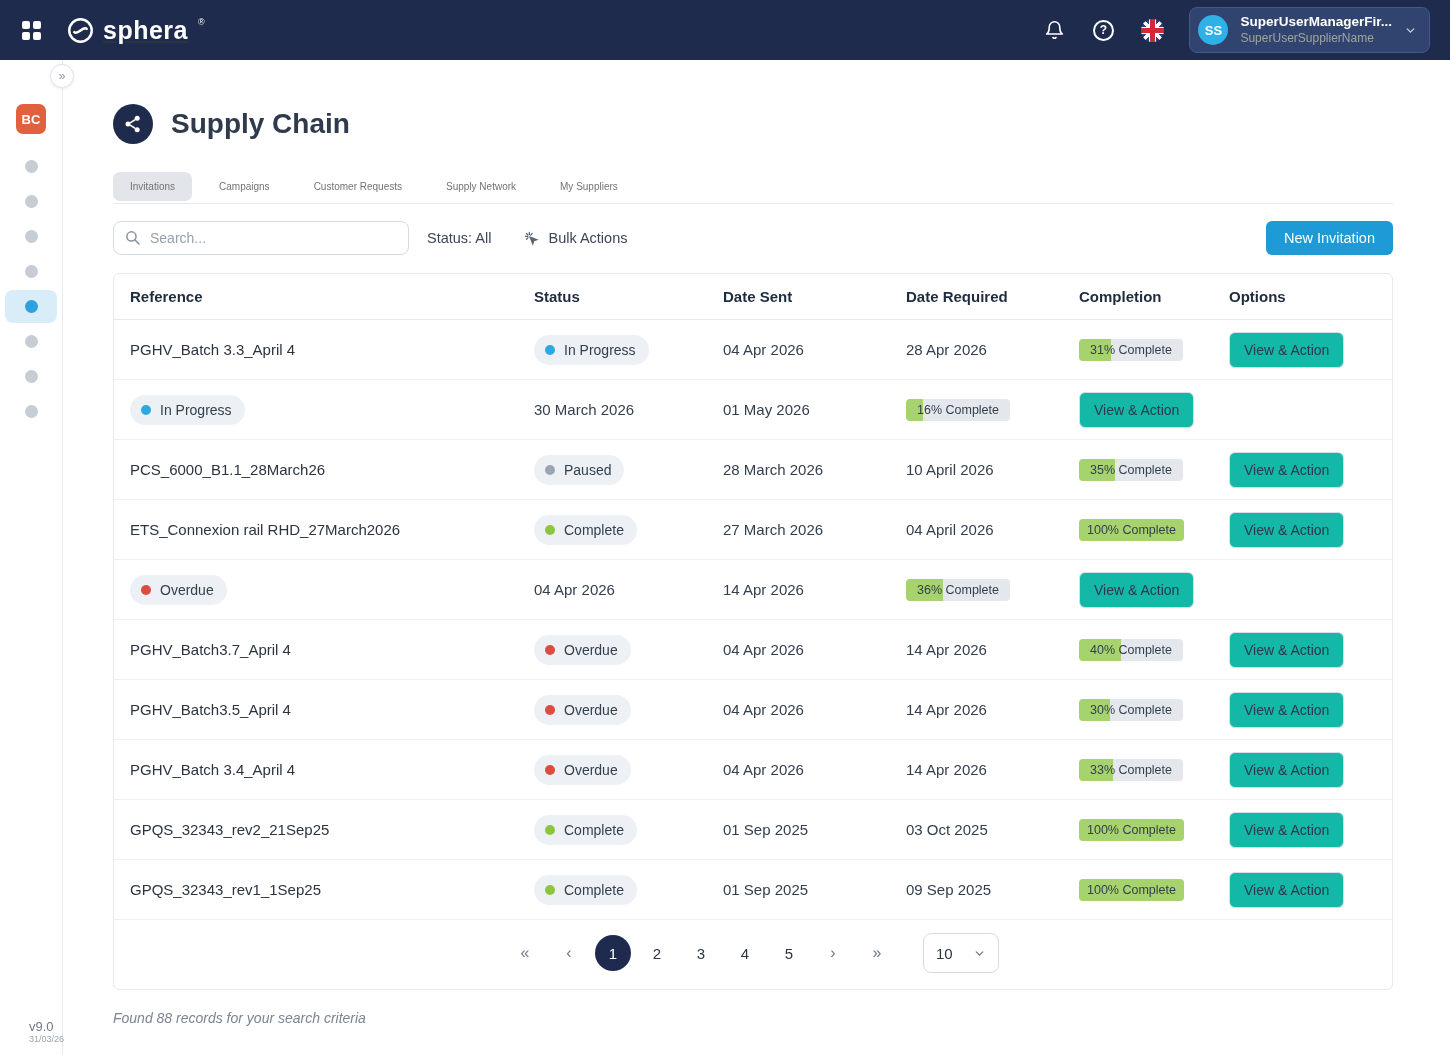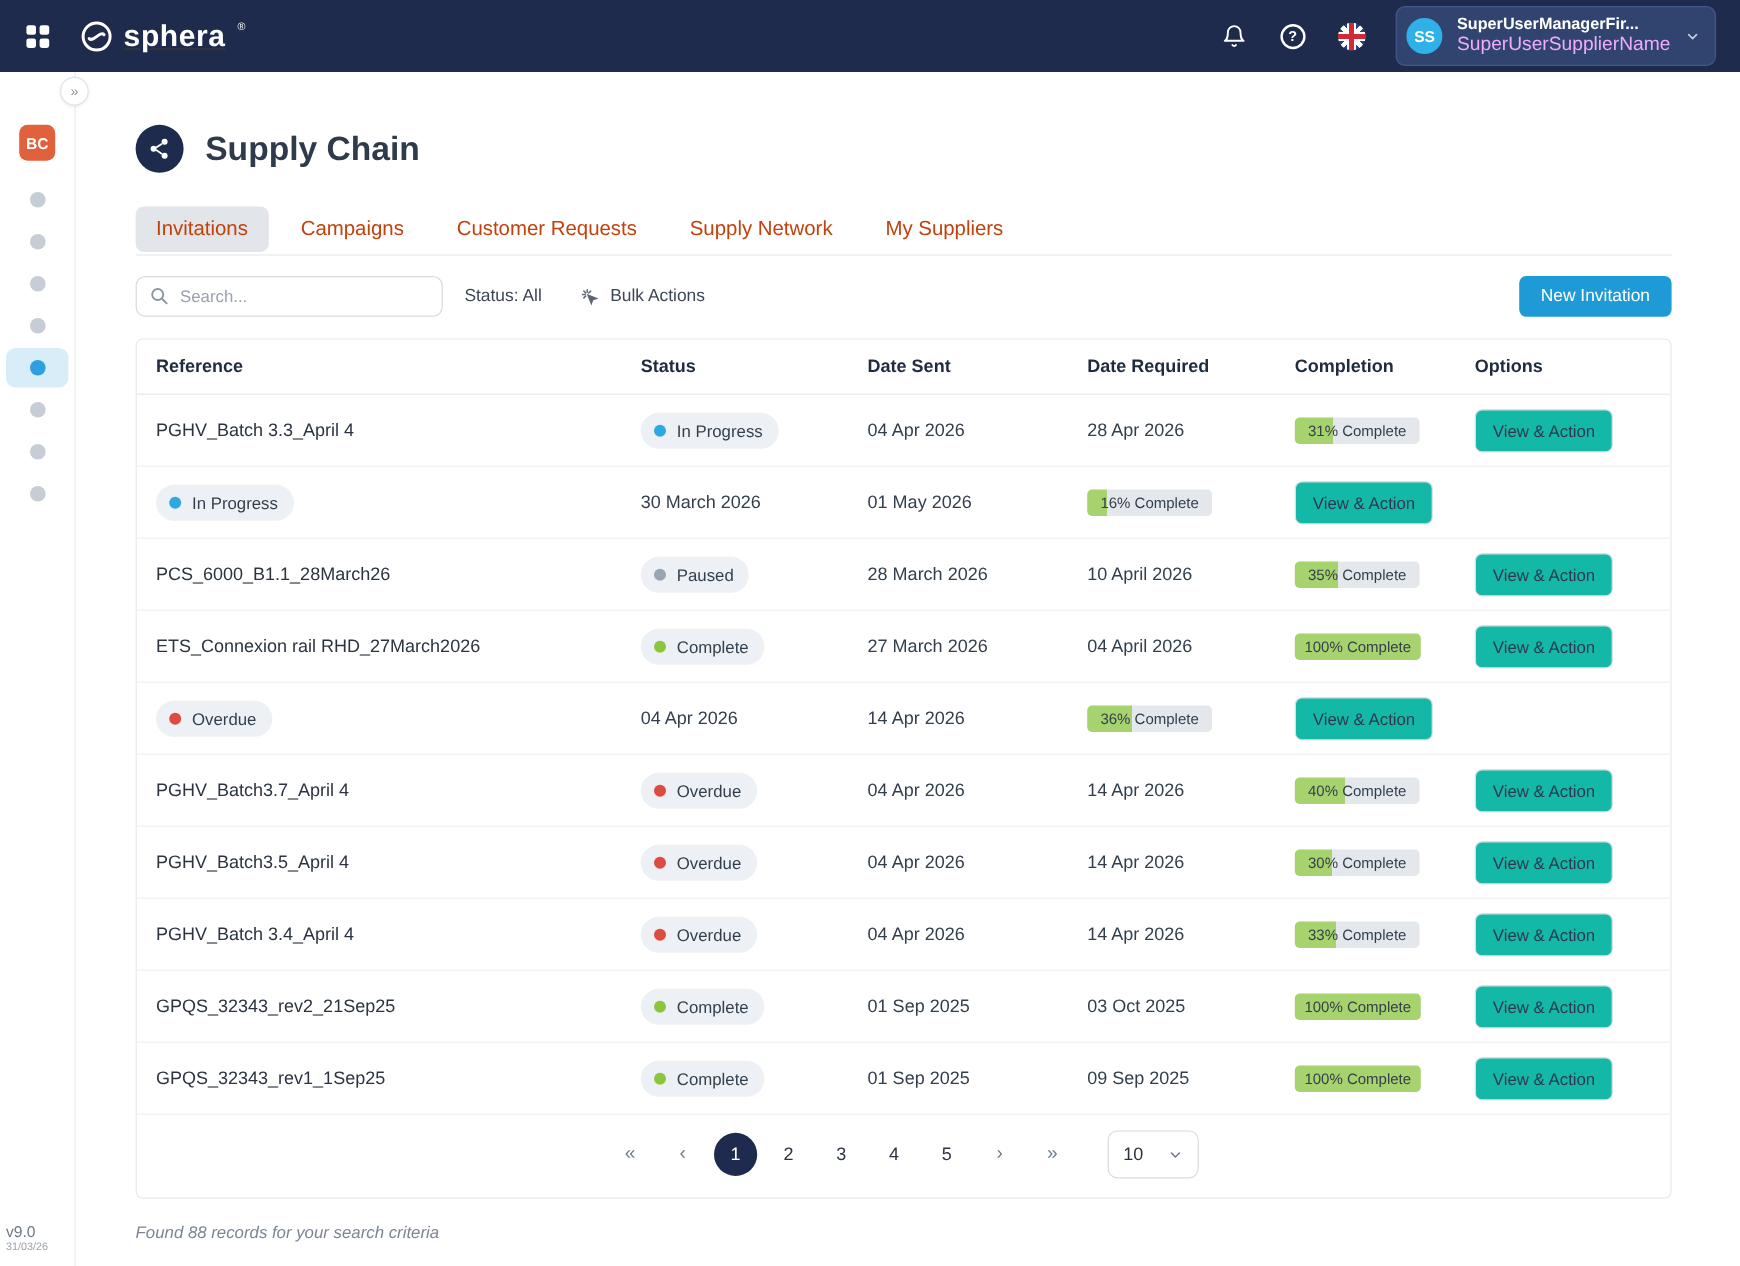--- a/index.html
+++ b/index.html
@@ -22,49 +22,49 @@
       linear-gradient(to right, transparent 41%, #cf2b37 41%, #cf2b37 59%, transparent 59%),
       linear-gradient(to bottom, transparent 33%, #fff 33%, #fff 67%, transparent 67%),
       linear-gradient(to right, transparent 33%, #fff 33%, #fff 67%, transparent 67%),
       linear-gradient(45deg, transparent 44%, #fff 44%, #fff 56%, transparent 56%),
       linear-gradient(-45deg, transparent 44%, #fff 44%, #fff 56%, transparent 56%),
       #2b3f8e; }
   .user-chip { display:flex; align-items:center; gap:12px; background:#30446f; border:1px solid #44578a; border-radius:8px; padding:6px 12px 6px 8px; min-width:238px; cursor:pointer; }
   .user-avatar { width:30px; height:30px; border-radius:50%; background:#2fb0e6; color:#fff; font-size:13px; font-weight:bold; display:flex; align-items:center; justify-content:center; flex:0 0 auto; }
   .user-texts { display:flex; flex-direction:column; line-height:1.25; flex:1; }
   .user-name { color:#fff; font-size:13.5px; font-weight:bold; }
-  .user-sub { color:#f0abfc; font-size:16px; }
+  .user-sub { color:#a3a3a3; font-size:12px; }
   .chev { color:#c3cbdd; font-size:14px; }
 
   
   .shell { display:flex; height:995px; }
   .sidebar { width:63px; background:#fff; border-right:1px solid #e8ebee; position:relative; flex:0 0 auto; }
   .collapse-btn { position:absolute; top:4px; right:-12px; width:24px; height:24px; border-radius:50%; background:#fff; border:1px solid #dfe3e8; color:#8a94a2; font-size:12px; display:flex; align-items:center; justify-content:center; cursor:pointer; box-shadow:0 1px 3px rgba(0,0,0,.08); z-index:6; }
   .sb-avatar { width:30px; height:30px; margin:44px auto 16px; border-radius:7px; background:#e2613d; color:#fff; font-size:13px; font-weight:bold; display:flex; align-items:center; justify-content:center; }
   .sb-nav { display:flex; flex-direction:column; gap:2px; }
   .nav-dot-wrap { height:33px; margin:0 5px; border-radius:8px; display:flex; align-items:center; justify-content:center; cursor:pointer; }
   .nav-dot-wrap .nav-dot { width:13px; height:13px; border-radius:50%; background:#c6cdd5; }
   .nav-dot-wrap.active { background:#d9edf9; }
   .nav-dot-wrap.active .nav-dot { background:#2da0dd; }
-  .sb-version { position:absolute; bottom:10px; left:5px; line-height:1.2; }
+  .sb-version { position:absolute; bottom:10px; left:29px; line-height:1.2; }
   .sb-version .v { font-size:13px; color:#6e7987; }
   .sb-version .d { font-size:9px; color:#9aa3ae; }
 
   
   .main { flex:1; padding:44px 57px 0 50px; }
   .page-header { display:flex; align-items:center; gap:18px; }
   .page-icon { width:40px; height:40px; border-radius:50%; background:#1f2b4d; display:flex; align-items:center; justify-content:center; }
   .page-title { font-size:28px; font-weight:600; color:#2f3a4a; }
 
   .tabs { display:flex; gap:10px; margin-top:28px; border-bottom:1px solid #e5e8ec; padding-bottom:2px; }
-  .tab { padding:9px 17px; font-size:17px; color:#c2410c; border-radius:7px; cursor:pointer; white-space:nowrap; }
+  .tab { padding:9px 17px; font-size:10px; color:#737373; border-radius:7px; cursor:pointer; white-space:nowrap; }
   .tab.active { background:#e2e5e9; }
 
   .toolbar { margin-top:17px; display:flex; align-items:center; }
-  .search-box { position:relative; width:256px; }
+  .search-box { position:relative; width:296px; }
   .search-box input { width:100%; height:34px; border:1px solid #d6dbe1; border-radius:8px; padding:0 10px 0 36px; font-size:14px; color:#3c4656; outline:none; font-family:"Liberation Sans",sans-serif; }
   .search-box input::placeholder { color:#97a1ae; }
   .search-ic { position:absolute; left:11px; top:8px; }
   .status-filter { margin-left:18px; font-size:14.5px; color:#3c4656; cursor:pointer; }
   .bulk { margin-left:32px; display:flex; align-items:center; gap:8px; font-size:14.5px; color:#3c4656; cursor:pointer; }
   .spacer { flex:1; }
   .btn-primary { background:#1e9ad6; color:#fff; border:none; border-radius:6px; padding:9px 18px; font-size:14.5px; cursor:pointer; font-family:"Liberation Sans",sans-serif; }
 
   
   .table-card { margin-top:18px; border:1px solid #e6e9ed; border-radius:6px; }

